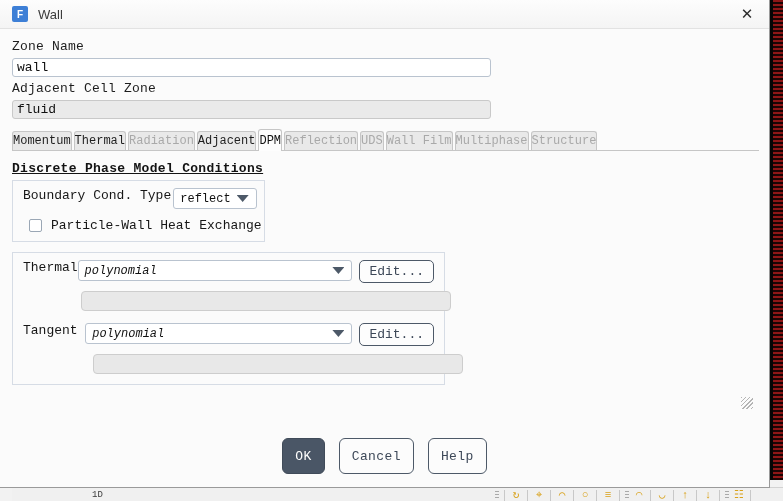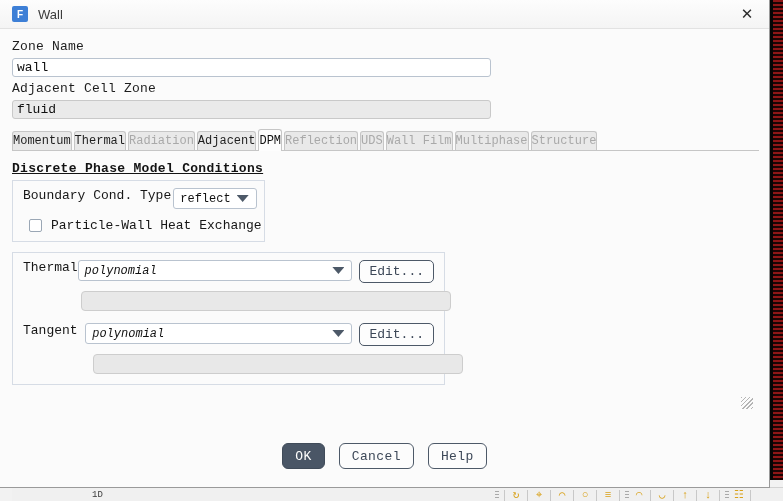--- a/index.html
+++ b/index.html
@@ -251,21 +251,21 @@
   #lbl-tangent { width: 68px; }
 
   
   #footer {
     flex: none;
     height: 62px;
     display: flex; align-items: center; justify-content: center;
     gap: 14px;
   }
   .fbtn {
-    height: 26px;
+    height: 36px;
     min-width: 30px;
     padding: 0 12px;
     border-radius: 6px;
     font-family: "Liberation Mono", monospace;
     font-size: 13px;
     display: flex; align-items: center; justify-content: center;
     cursor: pointer;
     letter-spacing: .4px;
   }
   .fbtn.primary {

